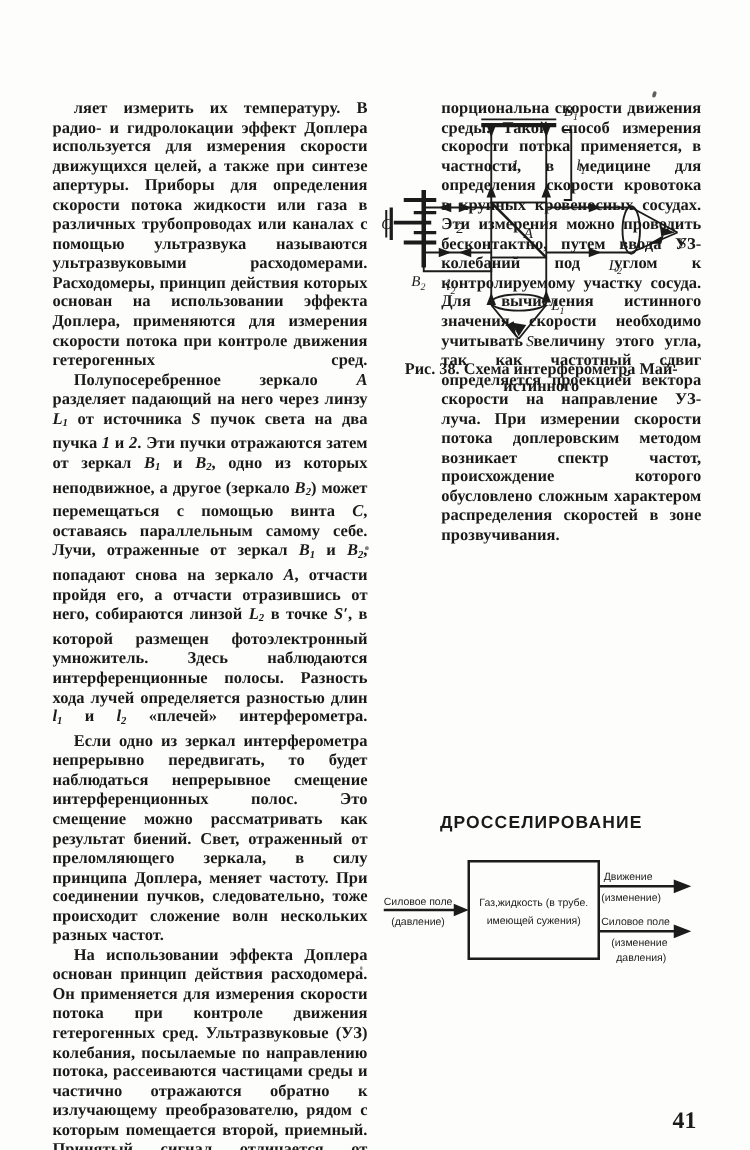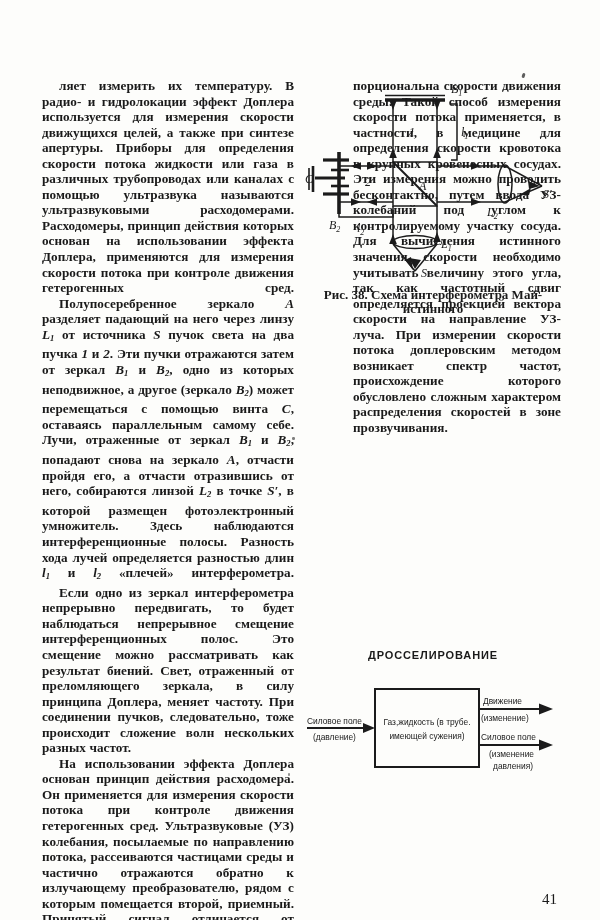--- a/index.html
+++ b/index.html
@@ -68,34 +68,34 @@
     font-size: 13px;
     line-height: 14.2px;
     font-weight: 700;
     text-align: center;
     font-family: "Liberation Serif", "DejaVu Serif", serif;
   }
   .fig-caption .lead { white-space: nowrap; }
 
   
   .section-heading {
-    font-size: 11px;
+    font-size: 14px;
     font-weight: 700;
     letter-spacing: 0.9px;
     text-align: center;
     font-family: "Liberation Sans", sans-serif;
   }
 
   
   .page-number {
     position: absolute;
     right: 43px;
     bottom: 28px;
-    font-size: 15px;
-    font-weight: 400;
+    font-size: 19px;
+    font-weight: 700;
   }
 
   
   .fig38 {
     position: absolute;
     left: 305px;
     top: 58px;
     width: 256px;
     height: 205px;
   }

